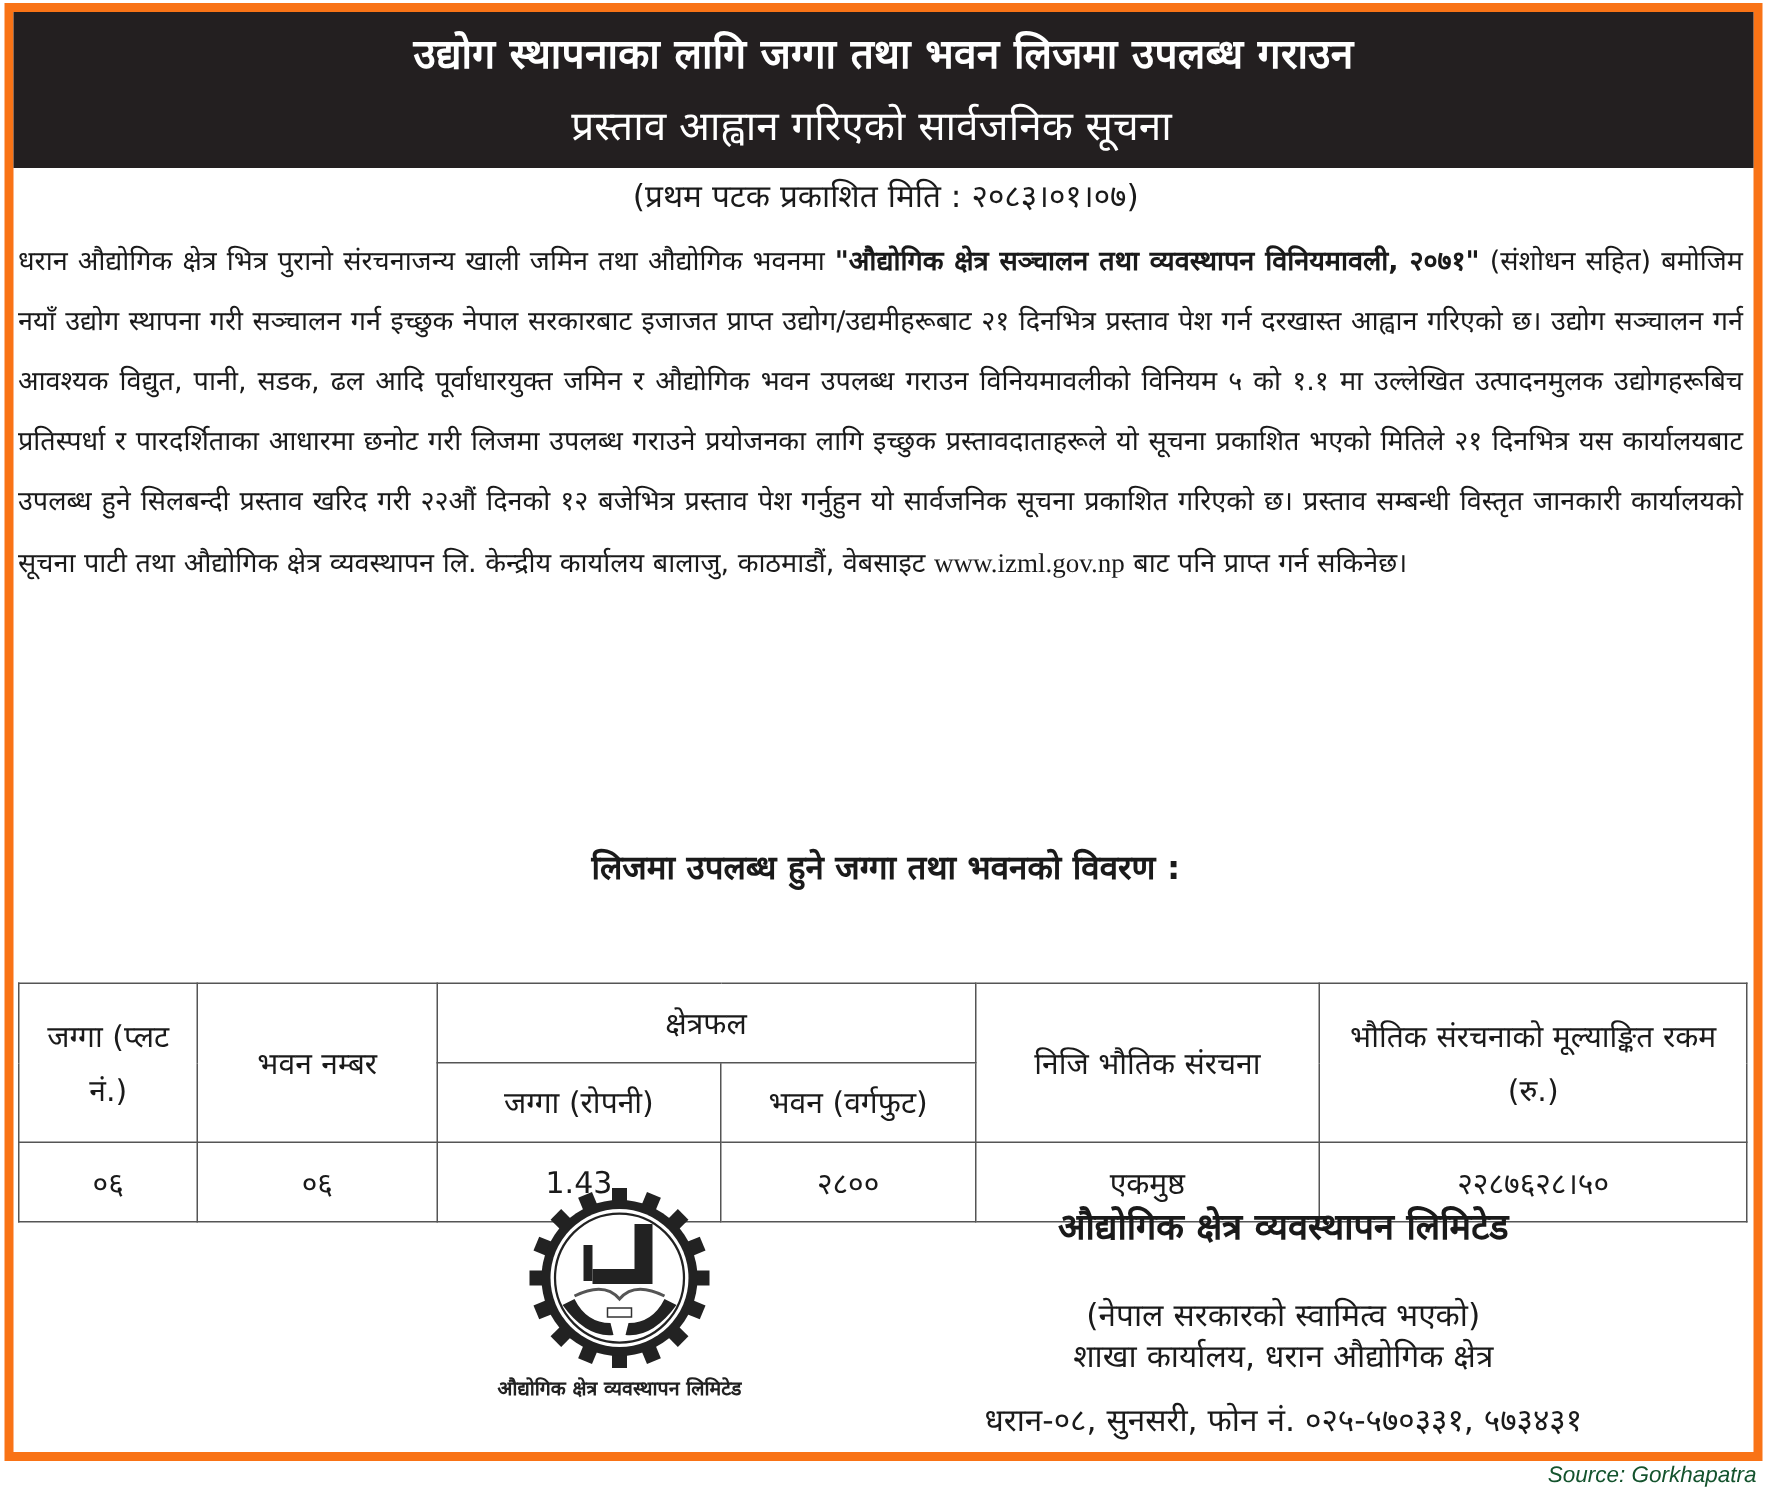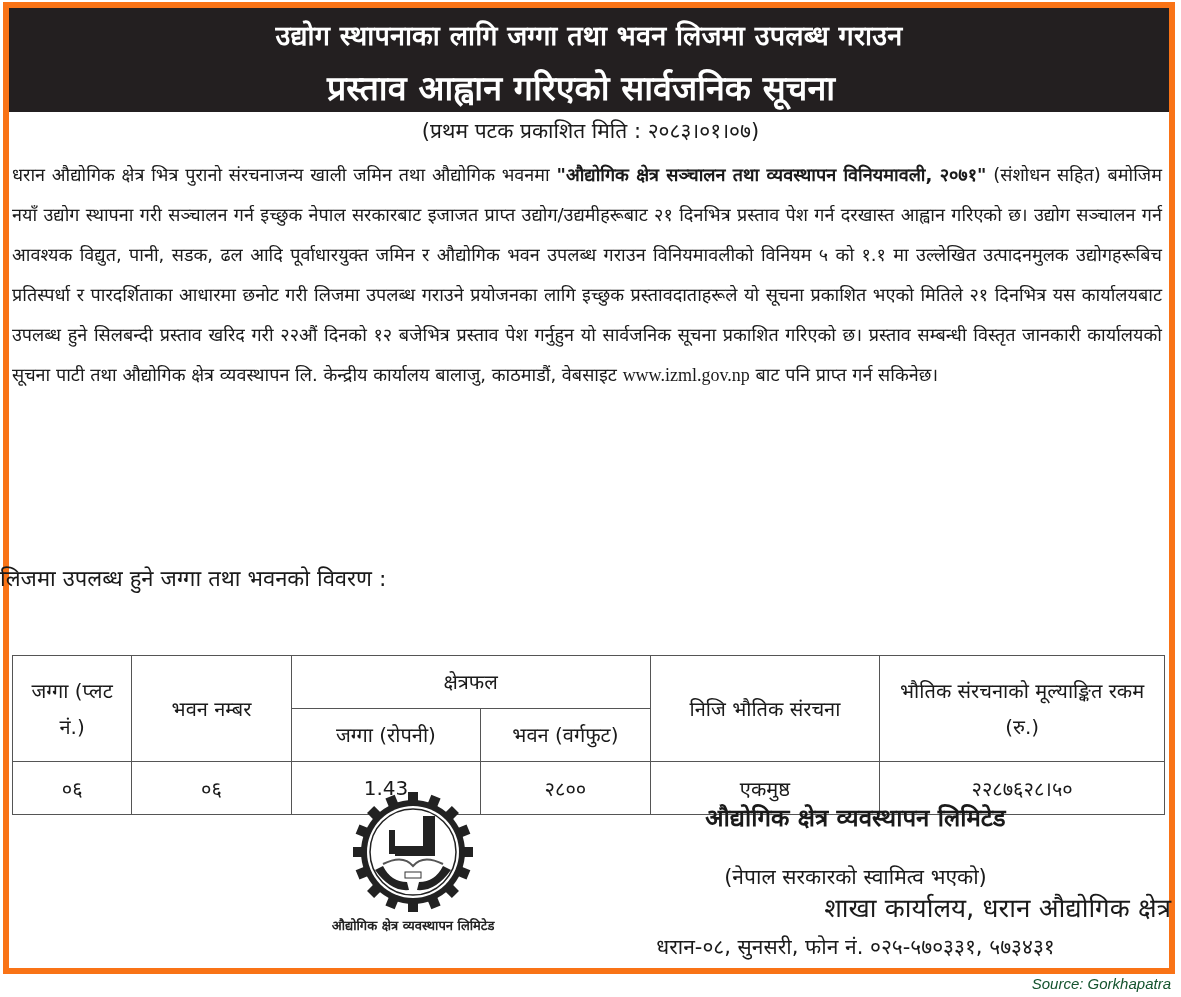--- a/index.html
+++ b/index.html
@@ -3,35 +3,35 @@
 <meta charset="utf-8">
 <style>
   html, body { margin: 0; padding: 0; background: #ffffff; }
   body { width: 1181px; height: 997px; position: relative; overflow: hidden;
          font-family: "DejaVu Sans", "Liberation Sans", sans-serif; color: #1a1a1a; }
   .frame { position: absolute; left: 3px; top: 2px; width: 1172px; height: 972px;
            border: 6px solid #f97316; box-sizing: border-box; background: #fff; }
   .banner { position: absolute; left: 0; top: 0; width: 100%; height: 104px; background: #231f20;
             color: #fff; text-align: center; }
   .banner .l1 { position: absolute; left: 0; right: 0; top: 8px; font-size: 27px; font-weight: bold; letter-spacing: 0.2px; }
-  .banner .l2 { position: absolute; left: 0; right: 16px; top: 56px; font-size: 34px; font-weight: bold; }
+  .banner .l2 { position: absolute; left: 0; right: 16px; top: 56px; font-size: 27px; font-weight: normal; }
   .pubdate { position: absolute; left: 0; right: 0; top: 116px; text-align: center; font-size: 21px; }
   .body-text { position: absolute; left: 12px; top: 155px; width: 1150px; font-size: 18px; line-height: 40px;
                text-align: justify; }
   .body-text b { font-weight: bold; }
-  .table-title { position: absolute; left: 0; right: 0; top: 562px; font-size: 22px; font-weight: normal; }
+  .table-title { position: absolute; left: 0; right: 0; top: 562px; text-align: center; font-size: 22px; font-weight: bold; }
   table.lease { position: absolute; left: 12px; top: 608px; width: 1153px; border-collapse: collapse; font-size: 20px; margin-top: 47px; }
   table.lease td, table.lease th { border: 1.5px solid #555; text-align: center; font-weight: normal; padding: 0 4px; }
   table.lease th { height: 52px; line-height: 36px; }
   table.lease td { height: 52px; }
   .logo { position: absolute; left: 318px; top: 790px; width: 190px; height: 150px; }
   .org { position: absolute; left: 540px; right: 10px; text-align: center; }
   .org .name { position: absolute; left: 0; right: 0; top: 800px; font-size: 24px; font-weight: bold; }
   .org .own { position: absolute; left: 0; right: 0; top: 846px; font-size: 21px; margin-top: 16px; }
-  .org .branch { position: absolute; left: 0; right: 0; top: 889px; font-size: 26px; text-align: right; }
+  .org .branch { position: absolute; left: 0; right: 0; top: 889px; font-size: 21px; }
   .org .addr { position: absolute; left: 0; right: 0; top: 932px; font-size: 21px; }
   .source { position: absolute; right: 10px; top: 975px; font-size: 15px; font-style: italic;
             font-family: "Liberation Sans", sans-serif; color: #14532d; }
   .wm { position: absolute; left: 350px; top: 330px; font-size: 110px; font-weight: bold; color: rgba(70,130,200,0.10);
         transform: rotate(-35deg); font-family: "Liberation Sans", sans-serif; pointer-events: none; }
 </style>
 </head>
 <body>
 
 <div class="wm">Suchana</div>

